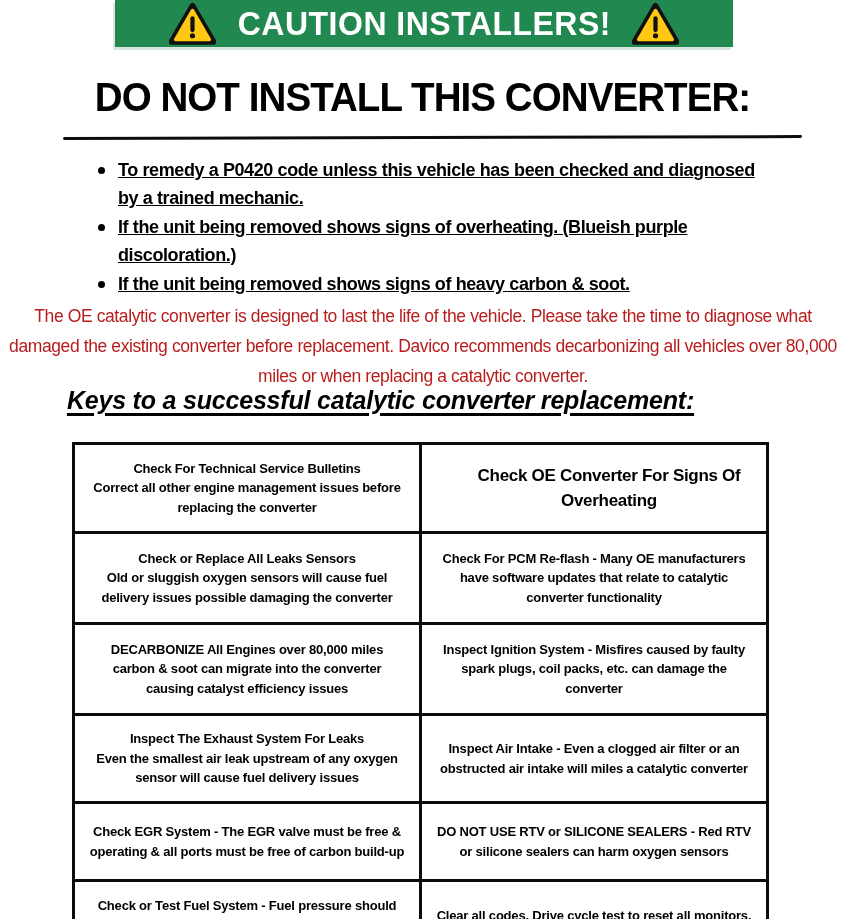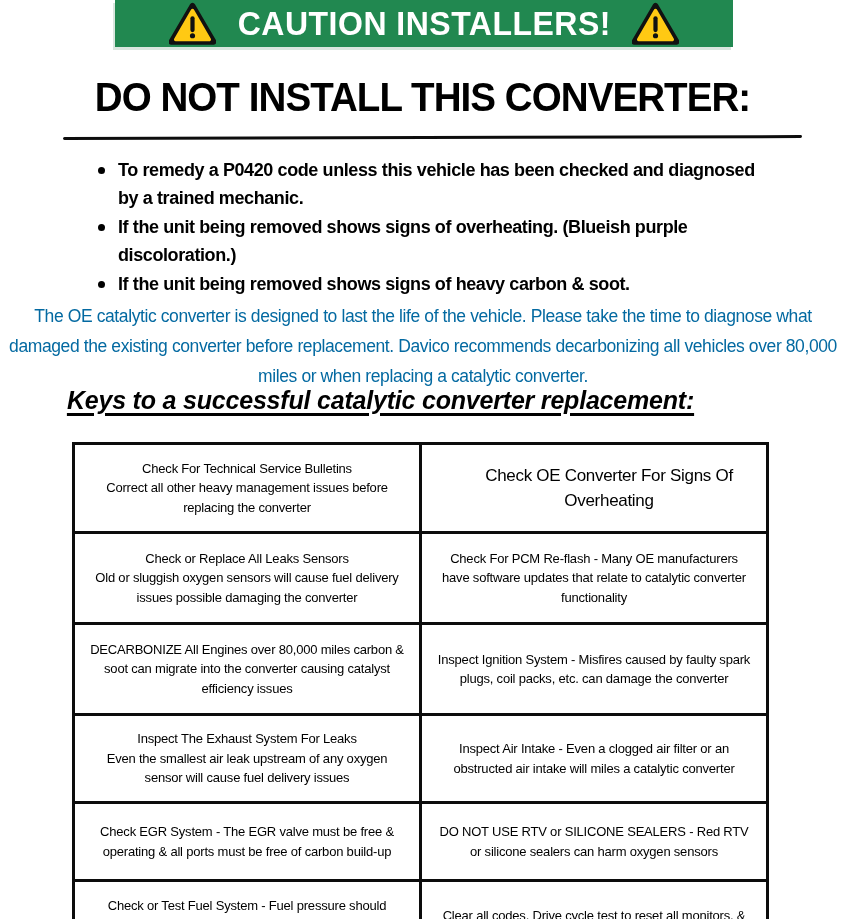--- a/index.html
+++ b/index.html
@@ -20,42 +20,42 @@
          transform:scaleX(0.94);white-space:nowrap;}
 
   
   .rule{position:absolute;left:63px;top:136px;width:739px;height:3px;
         background:#0d0d0d;transform:rotate(-0.15deg);border-radius:2px;}
 
   
   .bullets{position:absolute;left:98px;top:156px;width:680px;margin:0;padding:0;
            list-style:none;font-weight:700;font-size:18px;letter-spacing:-0.4px;
            line-height:28px;}
-  .bullet-item{display:flex;align-items:flex-start;margin:0 0 1px 0;}
+  .bullet-item{display:flex;align-items:flex-start;margin:0 0 1px 0;text-decoration:underline;}
   .dot{width:7px;height:7px;border-radius:50%;background:#000;flex:0 0 auto;
        margin:11px 13px 0 0;}
 
   
   .intro{position:absolute;left:4px;top:301px;width:838px;margin:0;
-         text-align:center;font-size:17.5px;font-weight:400;color:#0369a1;
+         text-align:center;font-size:17.5px;font-weight:400;color:#b91c1c;
          letter-spacing:-0.4px;line-height:30px;}
 
   
   .section-heading{position:absolute;left:0;top:386px;width:761px;margin:0;
                    text-align:center;font-size:25px;font-weight:800;
                    letter-spacing:-0.2px;font-style:italic;}
   .section-heading .u{text-decoration:underline;text-decoration-thickness:2.5px;
                       text-underline-offset:4px;}
 
   
   .keys-table{position:absolute;left:72px;top:442px;width:694px;
               border-collapse:collapse;table-layout:fixed;}
   .keys-table td{border:3px solid #0c0c0c;vertical-align:middle;
                  text-align:center;padding:4px 14px;background:#fff;
-                 font-weight:400;font-size:13px;line-height:1.5;
+                 font-weight:700;font-size:13px;line-height:1.5;
                  letter-spacing:-0.2px;}
   .keys-table col.c-left{width:347px;}
   .keys-table col.c-right{width:347px;}
   .keys-table tr:nth-child(1) td{height:78px;}
   .keys-table tr:nth-child(2) td{height:80px;}
   .keys-table tr:nth-child(3) td{height:80px;}
   .keys-table tr:nth-child(4) td{height:77px;}
   .keys-table tr:nth-child(5) td{height:67px;}
   .keys-table tr:nth-child(6) td{height:79px;}
   .keys-table td.big{font-size:17px;letter-spacing:-0.3px;padding-left:44px;}
@@ -109,21 +109,21 @@
 
   <table class="keys-table">
     <colgroup>
         <col class="c-left">
         <col class="c-right">
       </colgroup>
     <tbody id="keys-table-body">
         <tr>
           <td>
             <span class="cell-line">Check For Technical Service Bulletins</span>
-            <span class="cell-line">Correct all other heavy management issues before replacing the converter</span>
+            <span class="cell-line">Correct all other engine management issues before replacing the converter</span>
           </td>
           <td class="big">
             <span class="cell-line">Check OE Converter For Signs Of Overheating</span>
           </td>
         </tr>
         <tr>
           <td>
             <span class="cell-line">Check or Replace All Leaks Sensors</span>
             <span class="cell-line">Old or sluggish oxygen sensors will cause fuel delivery issues possible damaging the converter</span>
           </td>

